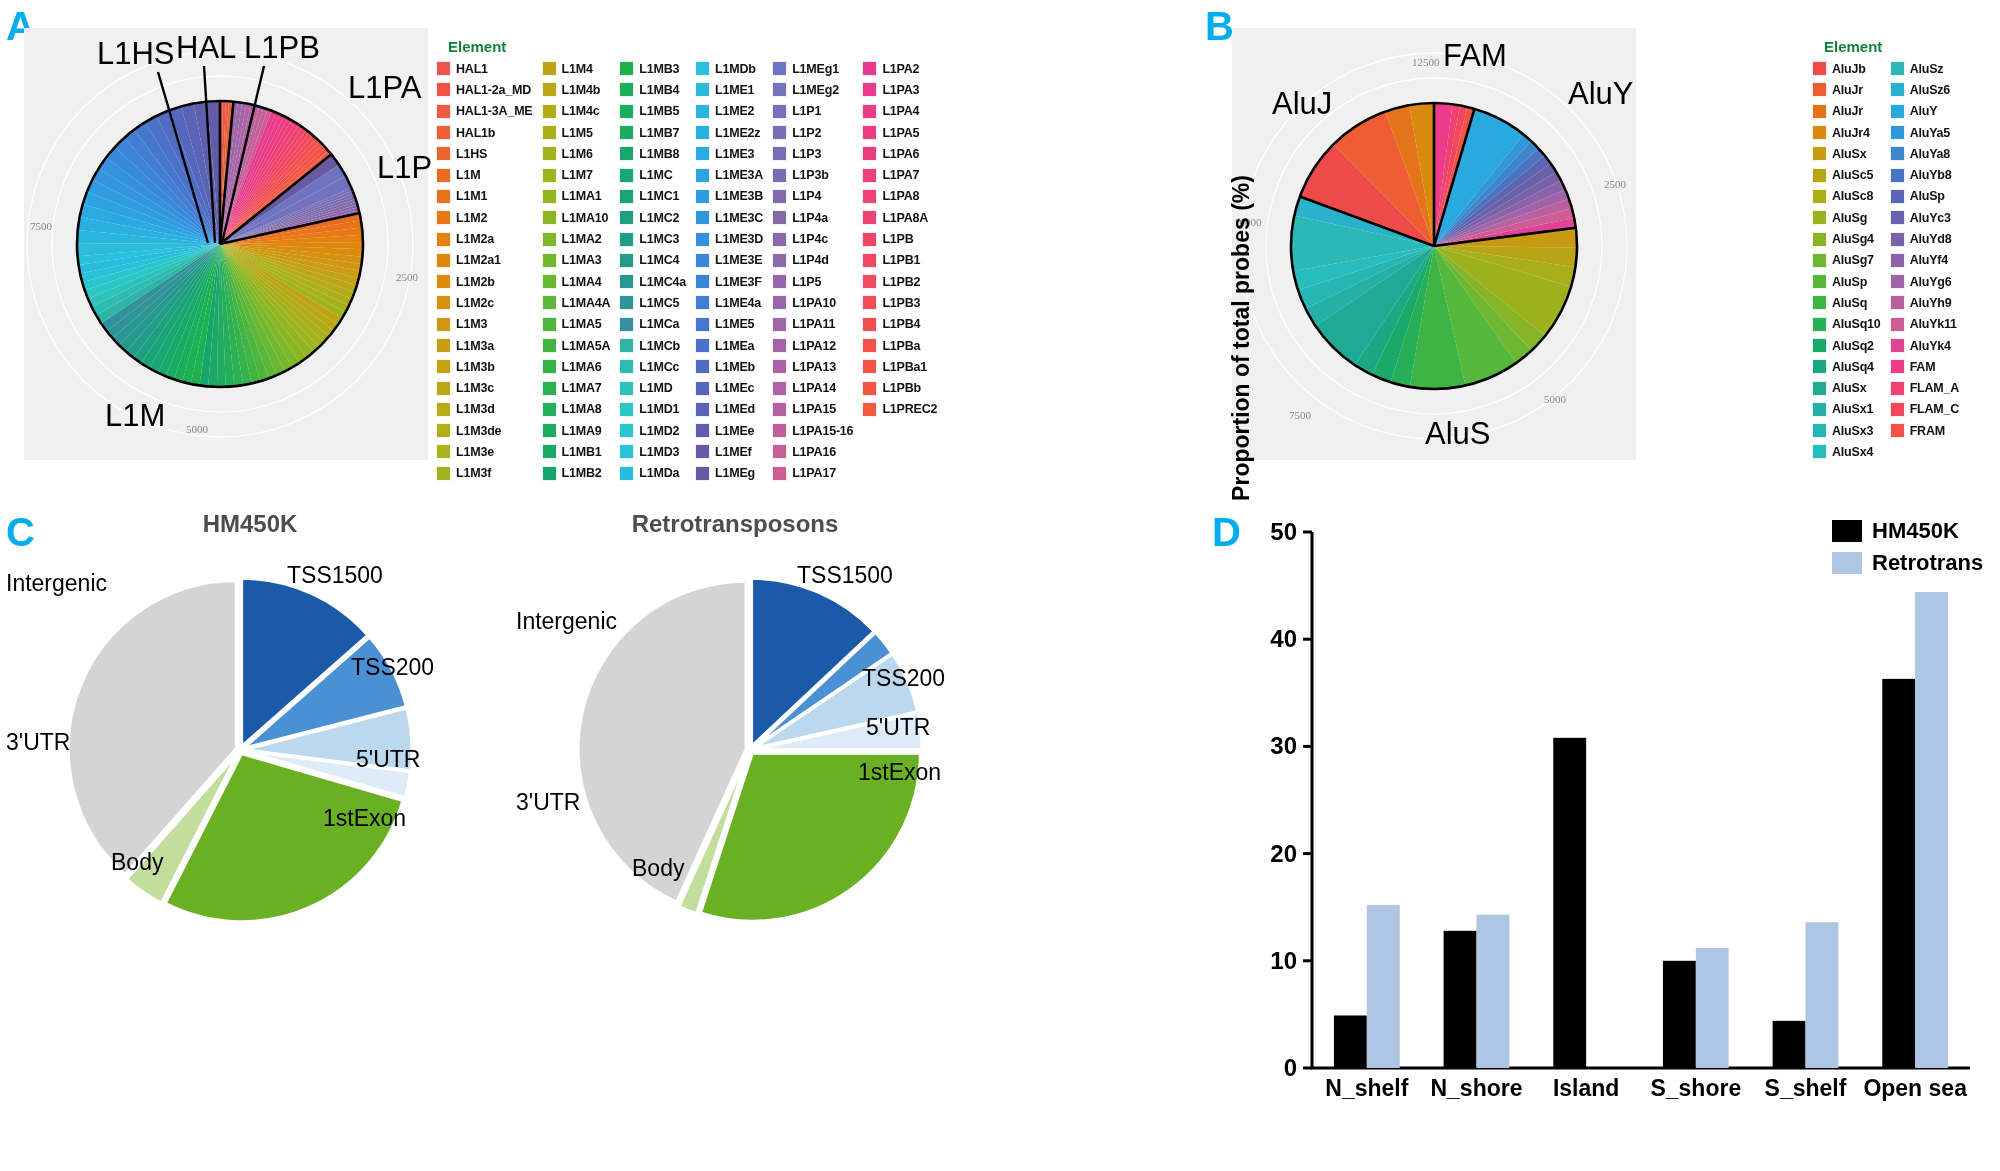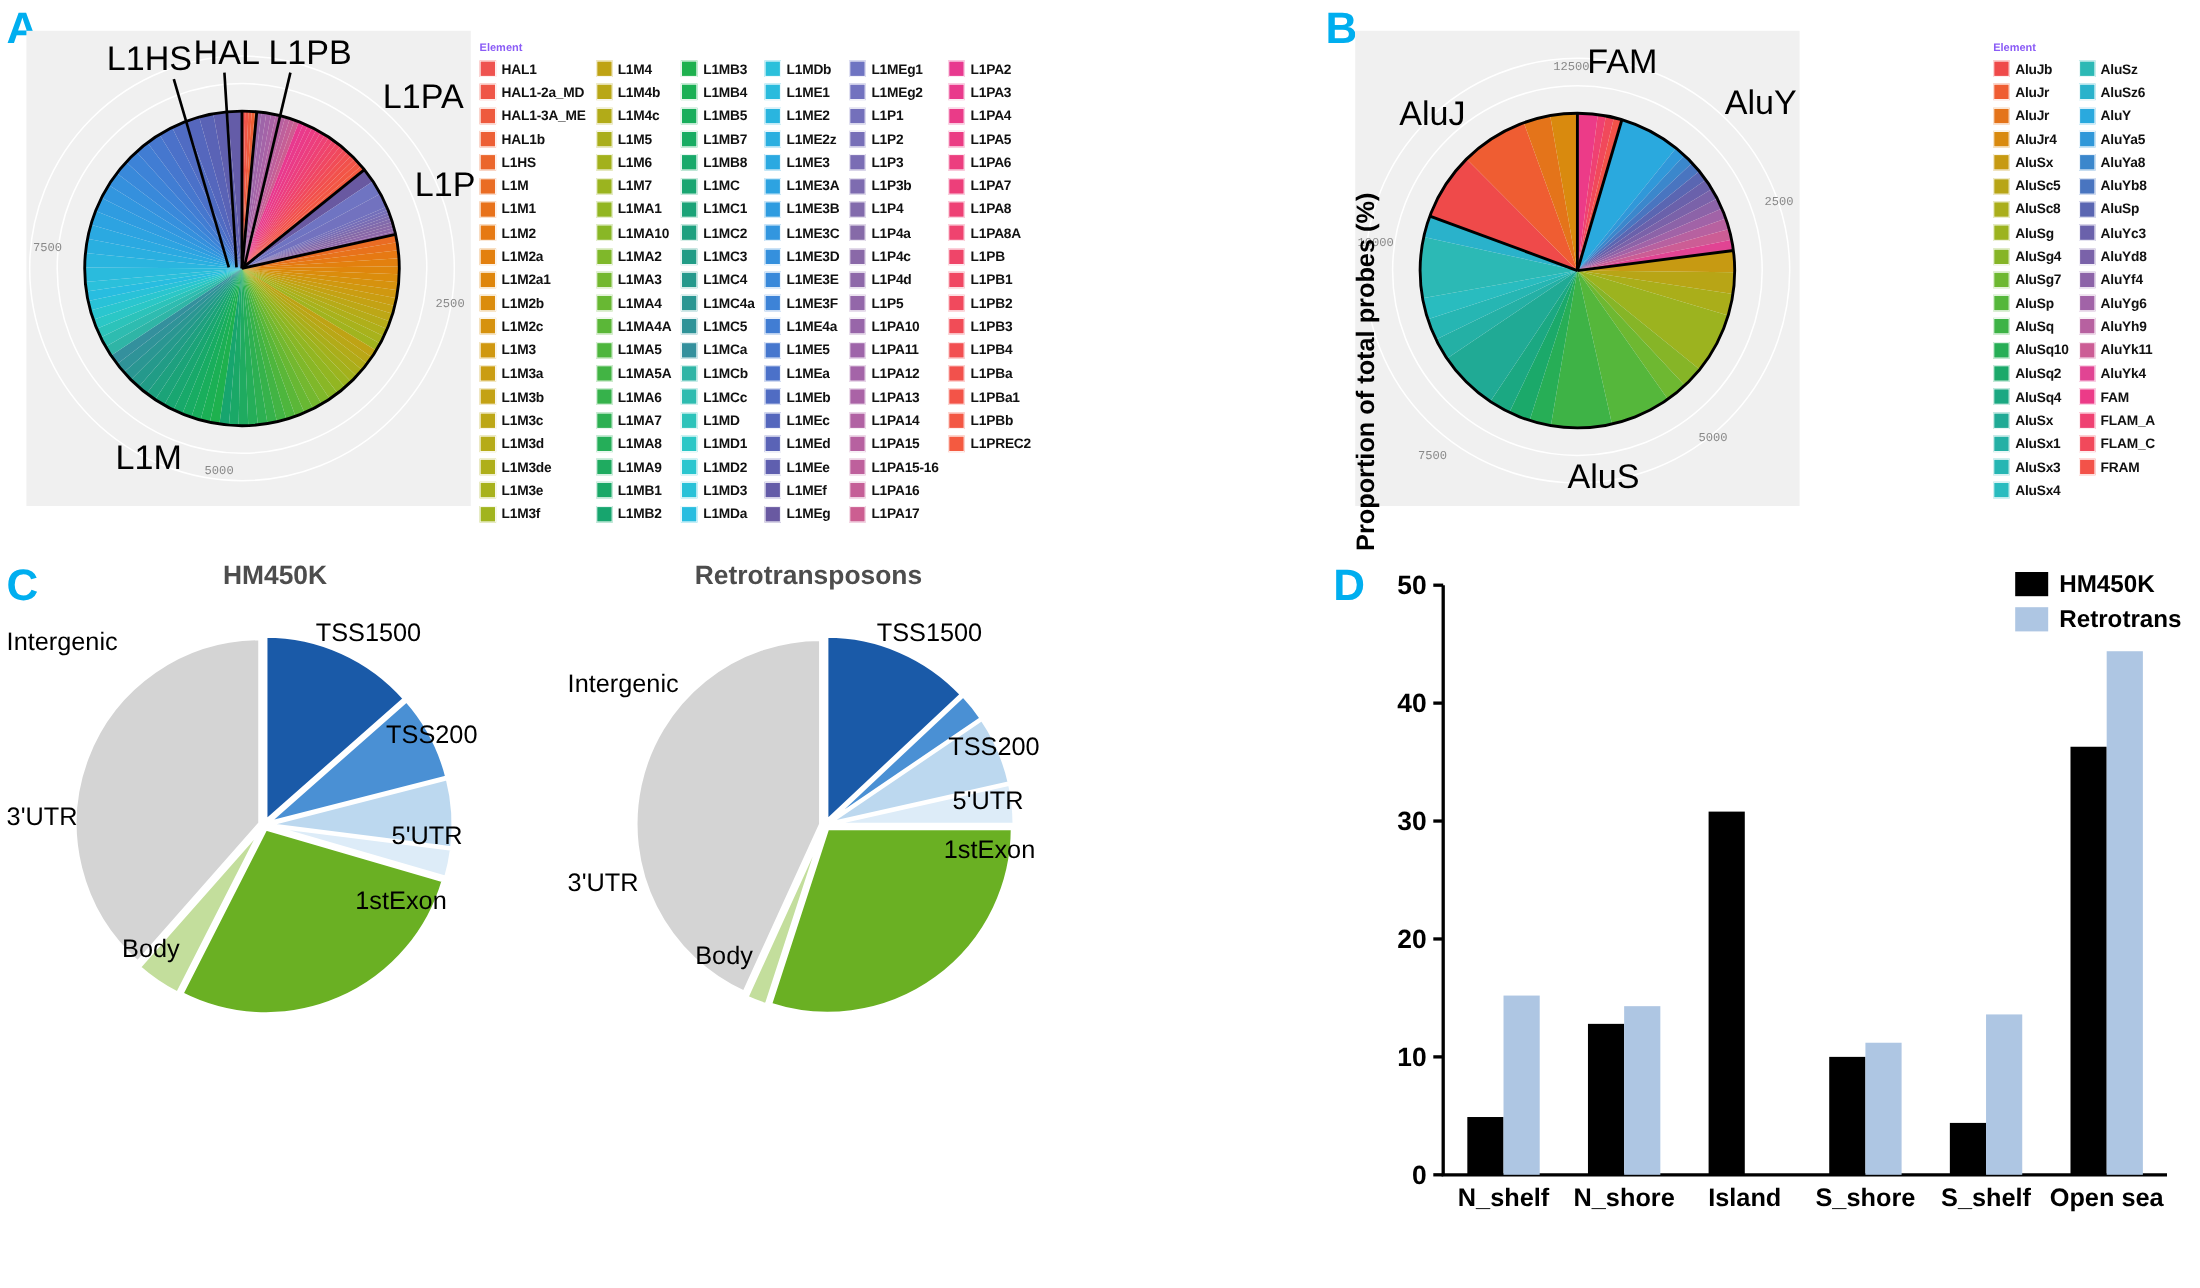--- a/index.html
+++ b/index.html
@@ -30,28 +30,29 @@
     font-size:31px;
     color:#000;
     font-family:"Liberation Sans", sans-serif;
     white-space:nowrap;
     line-height:1;
   }
   .radial-tick {
     position:absolute;
     font-size:11px;
     color:#888;
-    font-family:Liberation Mono, monospace;
+    font-family:Liberation Serif, serif;
   }
   
   .legend-block { position:absolute; }
   .legend-title {
-    font-size:10px; font-weight:bold; color:#8b5cf6;
+    font-size:15px; font-weight:bold; color:#15803d;
     margin-bottom:3px;
     font-family:"Liberation Sans", sans-serif;
+    margin-left:12px;
   }
   .legend-cols { display:flex; flex-direction:row; }
   .legend-col { display:flex; flex-direction:column; margin-right:9px; }
   .legend-row { display:flex; align-items:center; height:21.3px; }
   .legend-swatch {
     width:15px; height:15px;
     border:1.3px solid rgba(255,255,255,0.9);
     flex:0 0 auto;
     margin-right:5px;
   }

